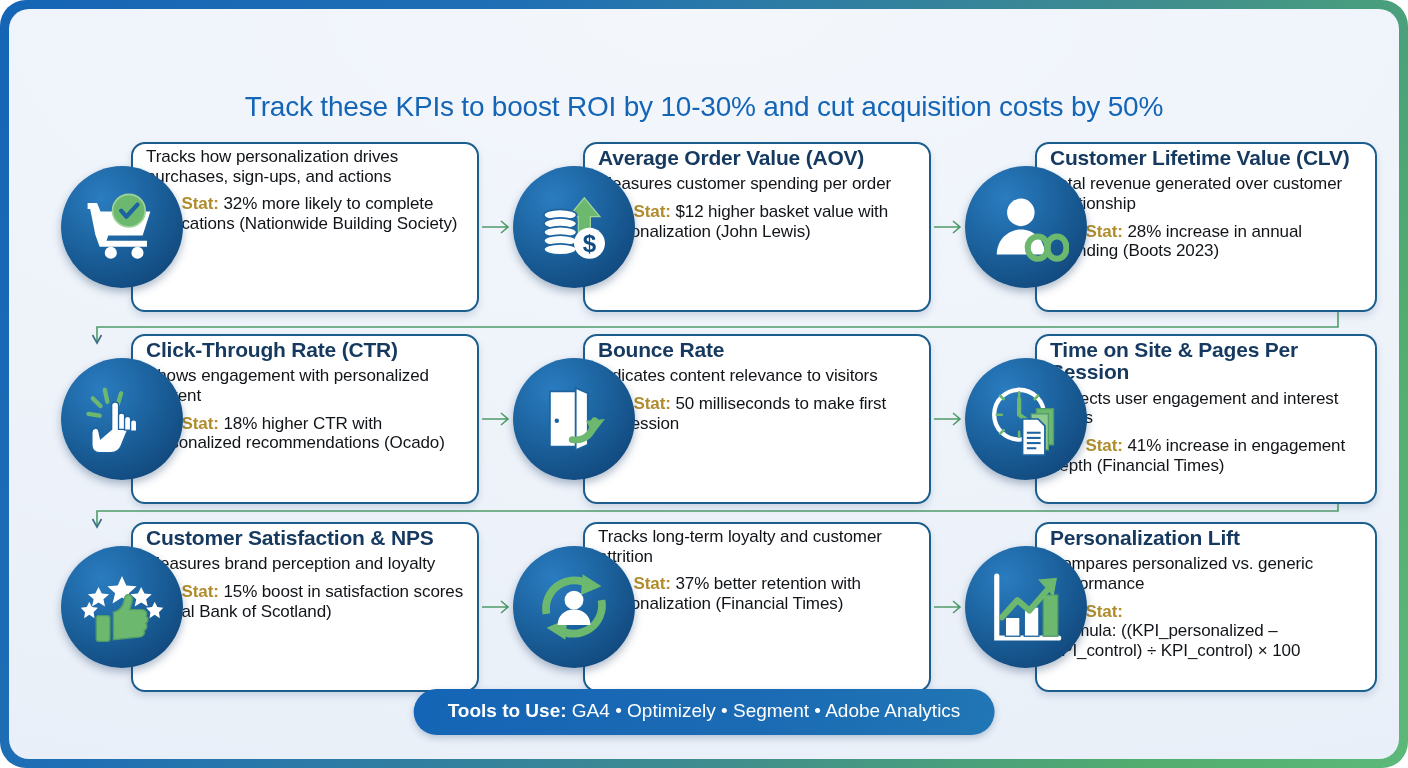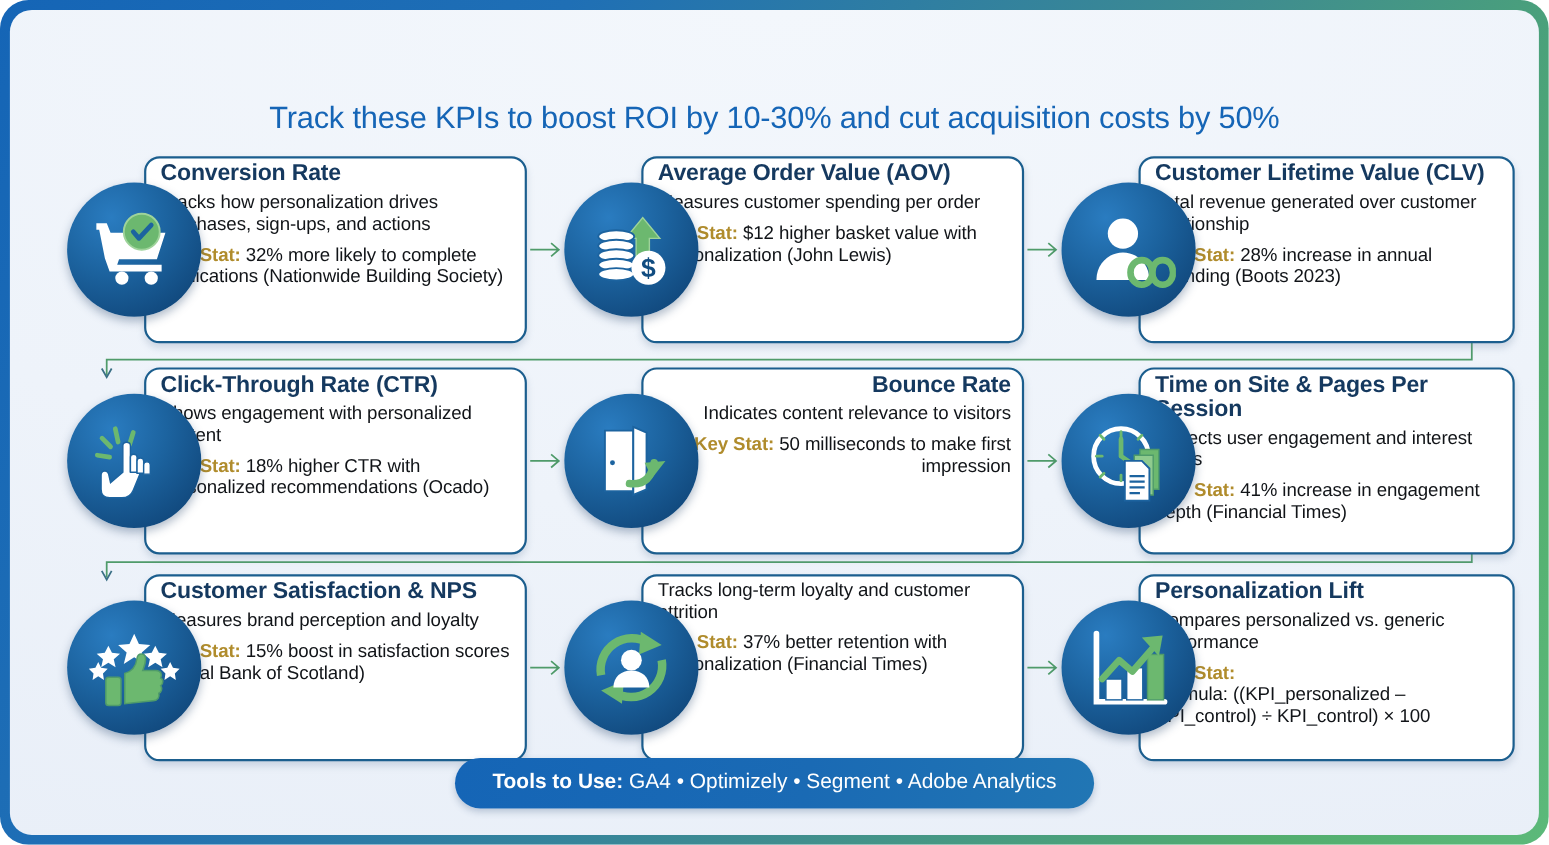--- a/index.html
+++ b/index.html
@@ -124,21 +124,20 @@
             <g fill="#ffffff">
               <path d="M10 22 h11 l4 10 h58 l-9 28 H34 l-2 6 h47 v7 H24 l-5-14 L13 29 H10z"></path>
               <circle cx="37" cy="80" r="7"></circle>
                 <circle cx="68" cy="80" r="7"></circle>
             </g>
             <circle cx="58" cy="31" r="19" fill="#6cb86f" stroke="#9ed39a" stroke-width="2"></circle>
             <path d="M49 31 l6 7 l13 -14" fill="none" stroke="#1c639f" stroke-width="5" stroke-linecap="round" stroke-linejoin="round"></path>
           </svg>
         </div>
         <div class="card-body">
-          <div class="c-title">Conversion Rate</div>
           <div class="c-desc">Tracks how personalization drives purchases, sign-ups, and actions</div>
           <div class="c-stat"><span class="lbl">Key Stat:</span> <span>32% more likely to complete applications (Nationwide Building Society)</span></div>
         </div>
       </div>
       <div class="arrow" style="left:472px;top:90px;">
         <svg viewBox="0 0 34 16">
             <path d="M1 8 H26 M20 2 L27 8 L20 14" fill="none" stroke="#4f9b6a" stroke-width="1.6"></path>
           </svg>
       </div>
 
@@ -214,21 +213,21 @@
           <div class="c-desc">Shows engagement with personalized content</div>
           <div class="c-stat"><span class="lbl">Key Stat:</span> <span>18% higher CTR with personalized recommendations (Ocado)</span></div>
         </div>
       </div>
       <div class="arrow" style="left:472px;top:282px;">
         <svg viewBox="0 0 34 16">
             <path d="M1 8 H26 M20 2 L27 8 L20 14" fill="none" stroke="#4f9b6a" stroke-width="1.6"></path>
           </svg>
       </div>
 
-      <div class="cell" style="left:504px;top:192px;width:418px;height:180px;text-align:right;">
+      <div class="cell" style="left:504px;top:192px;width:418px;height:180px;">
         <div class="card"></div>
         <div class="circle">
           <svg viewBox="0 0 100 100">
             <path d="M22 18 h30 v64 h-30 z" fill="#ffffff" stroke="#1c639f" stroke-width="2"></path>
             <path d="M52 14 l14 6 v60 l-14 6 z" fill="#ffffff" stroke="#1c639f" stroke-width="2"></path>
             <circle cx="30" cy="52" r="2.6" fill="#1c639f"></circle>
             <path d="M48 74 c18 2 24 -10 26 -22" fill="none" stroke="#6cb86f" stroke-width="8" stroke-linecap="round"></path>
             <path d="M64 52 L86 50 L72 68 z" fill="#6cb86f"></path>
           </svg>
         </div>

